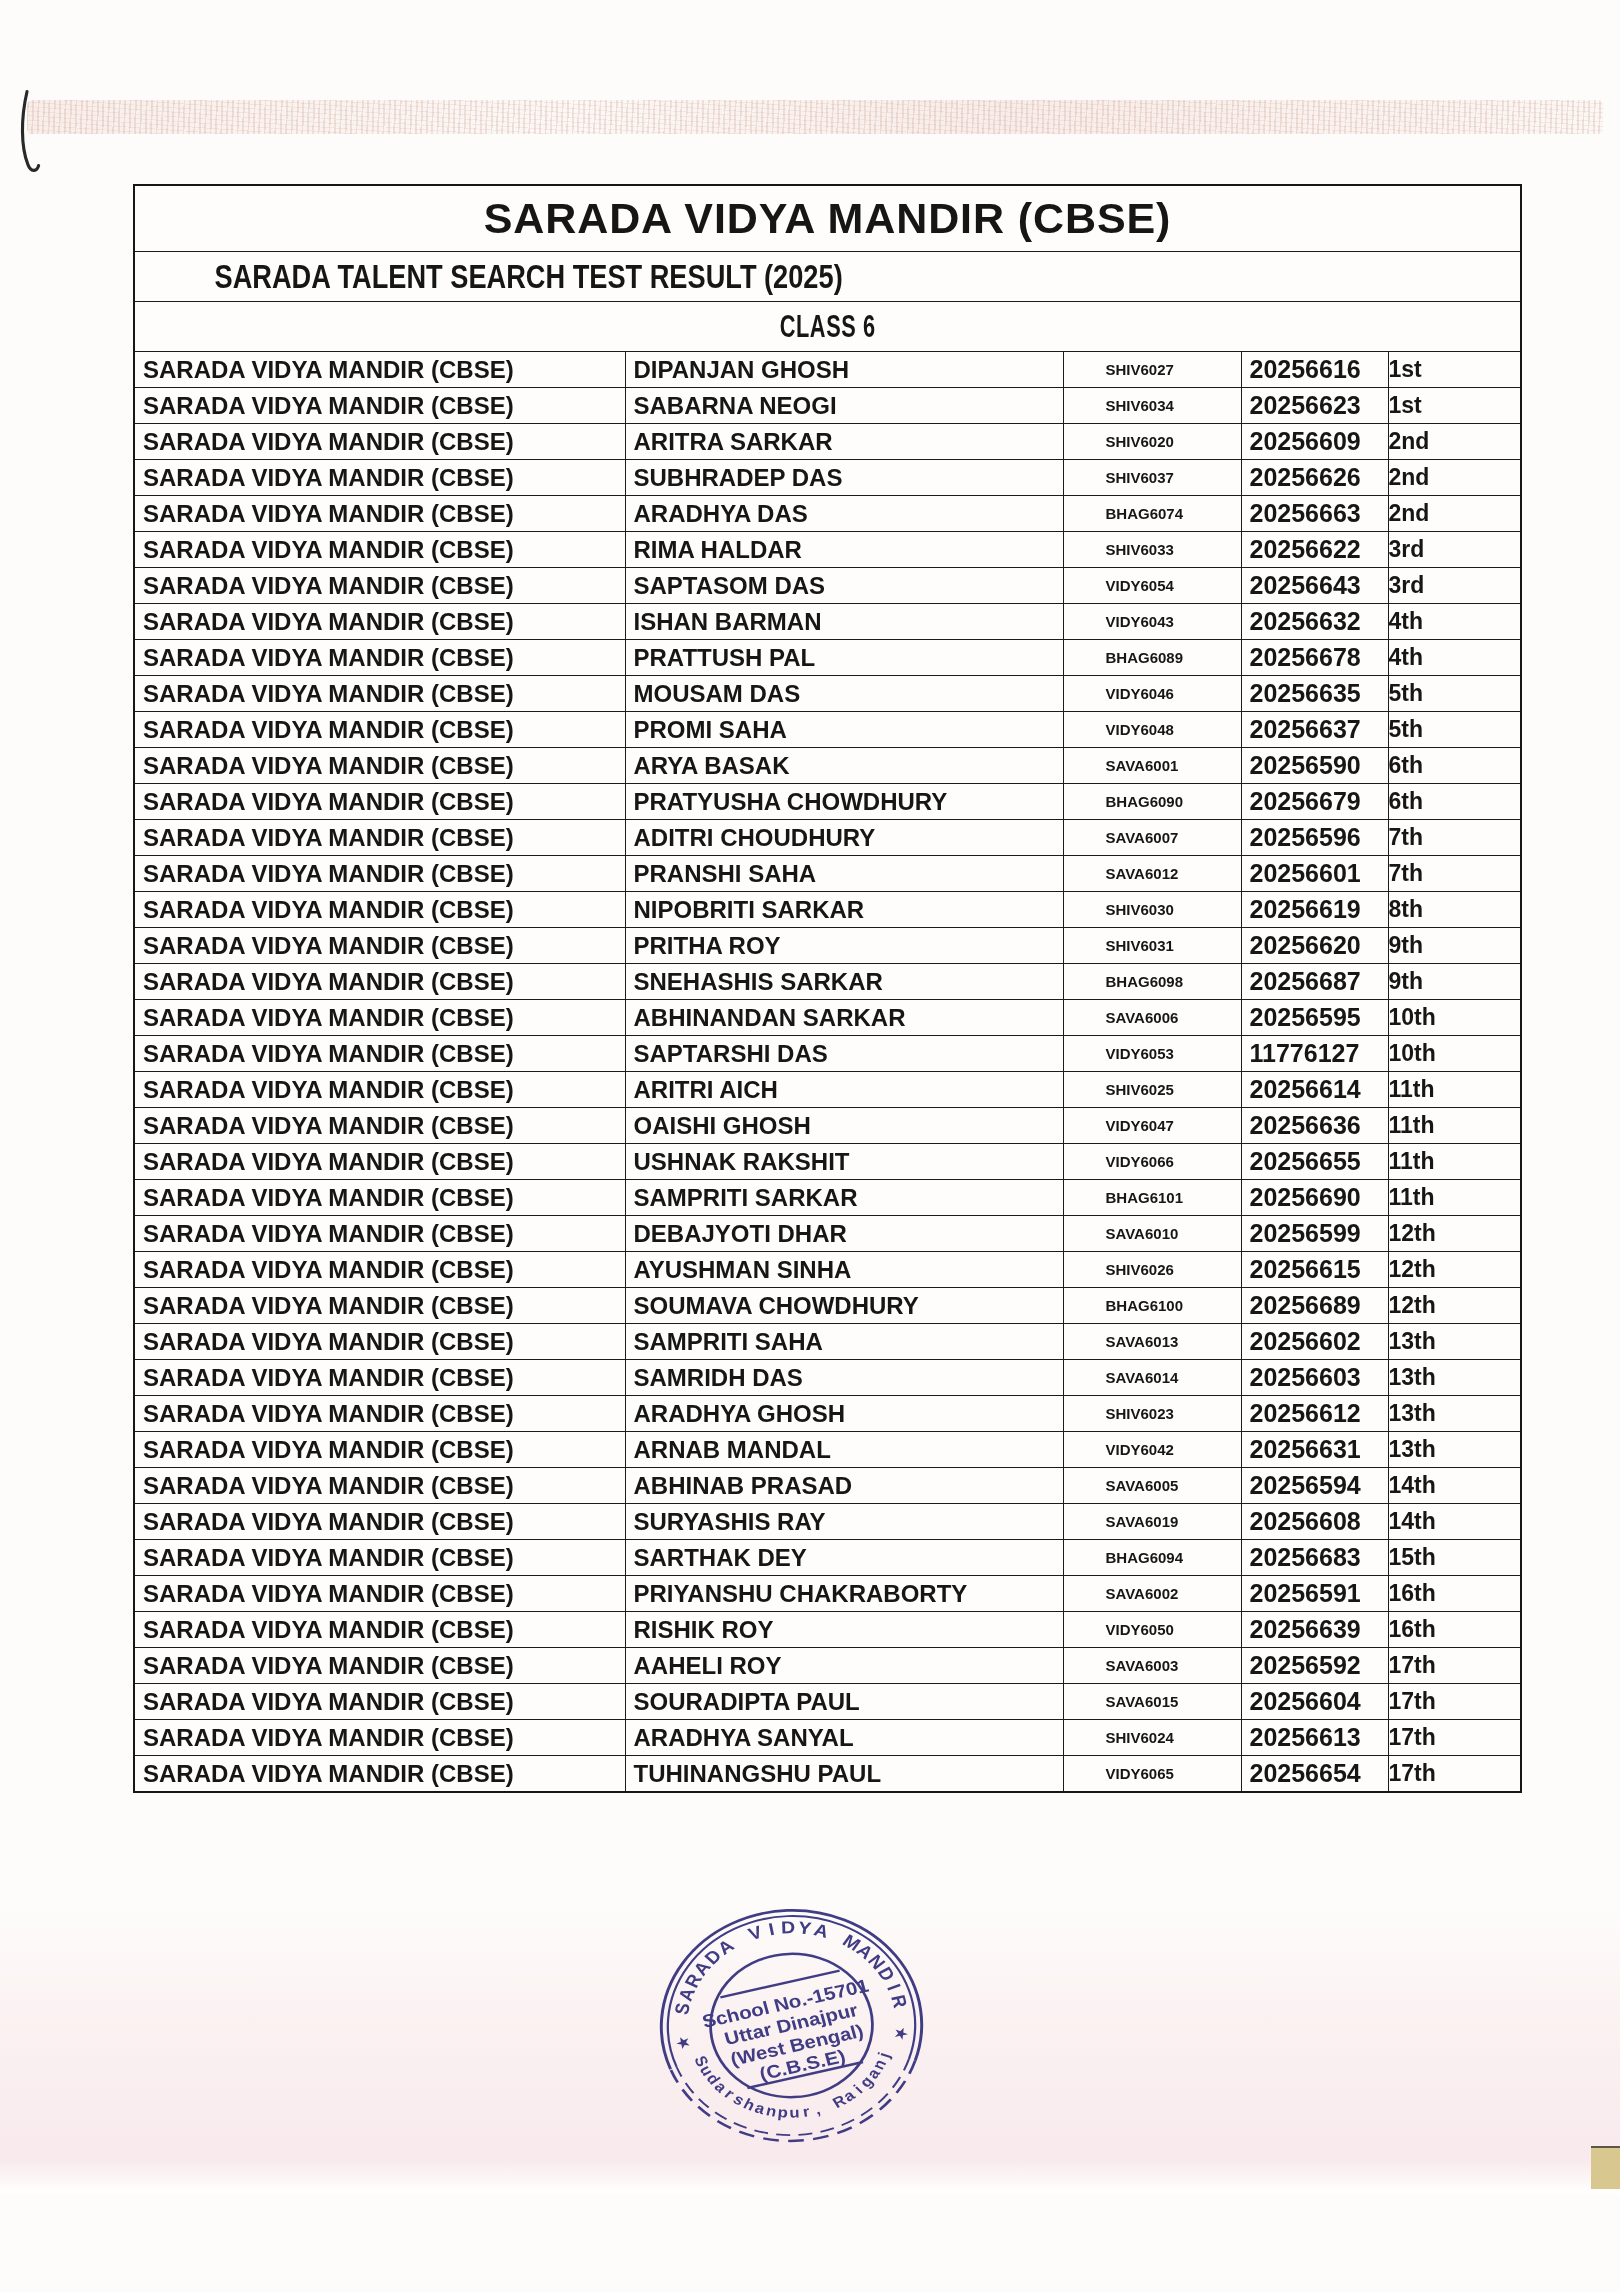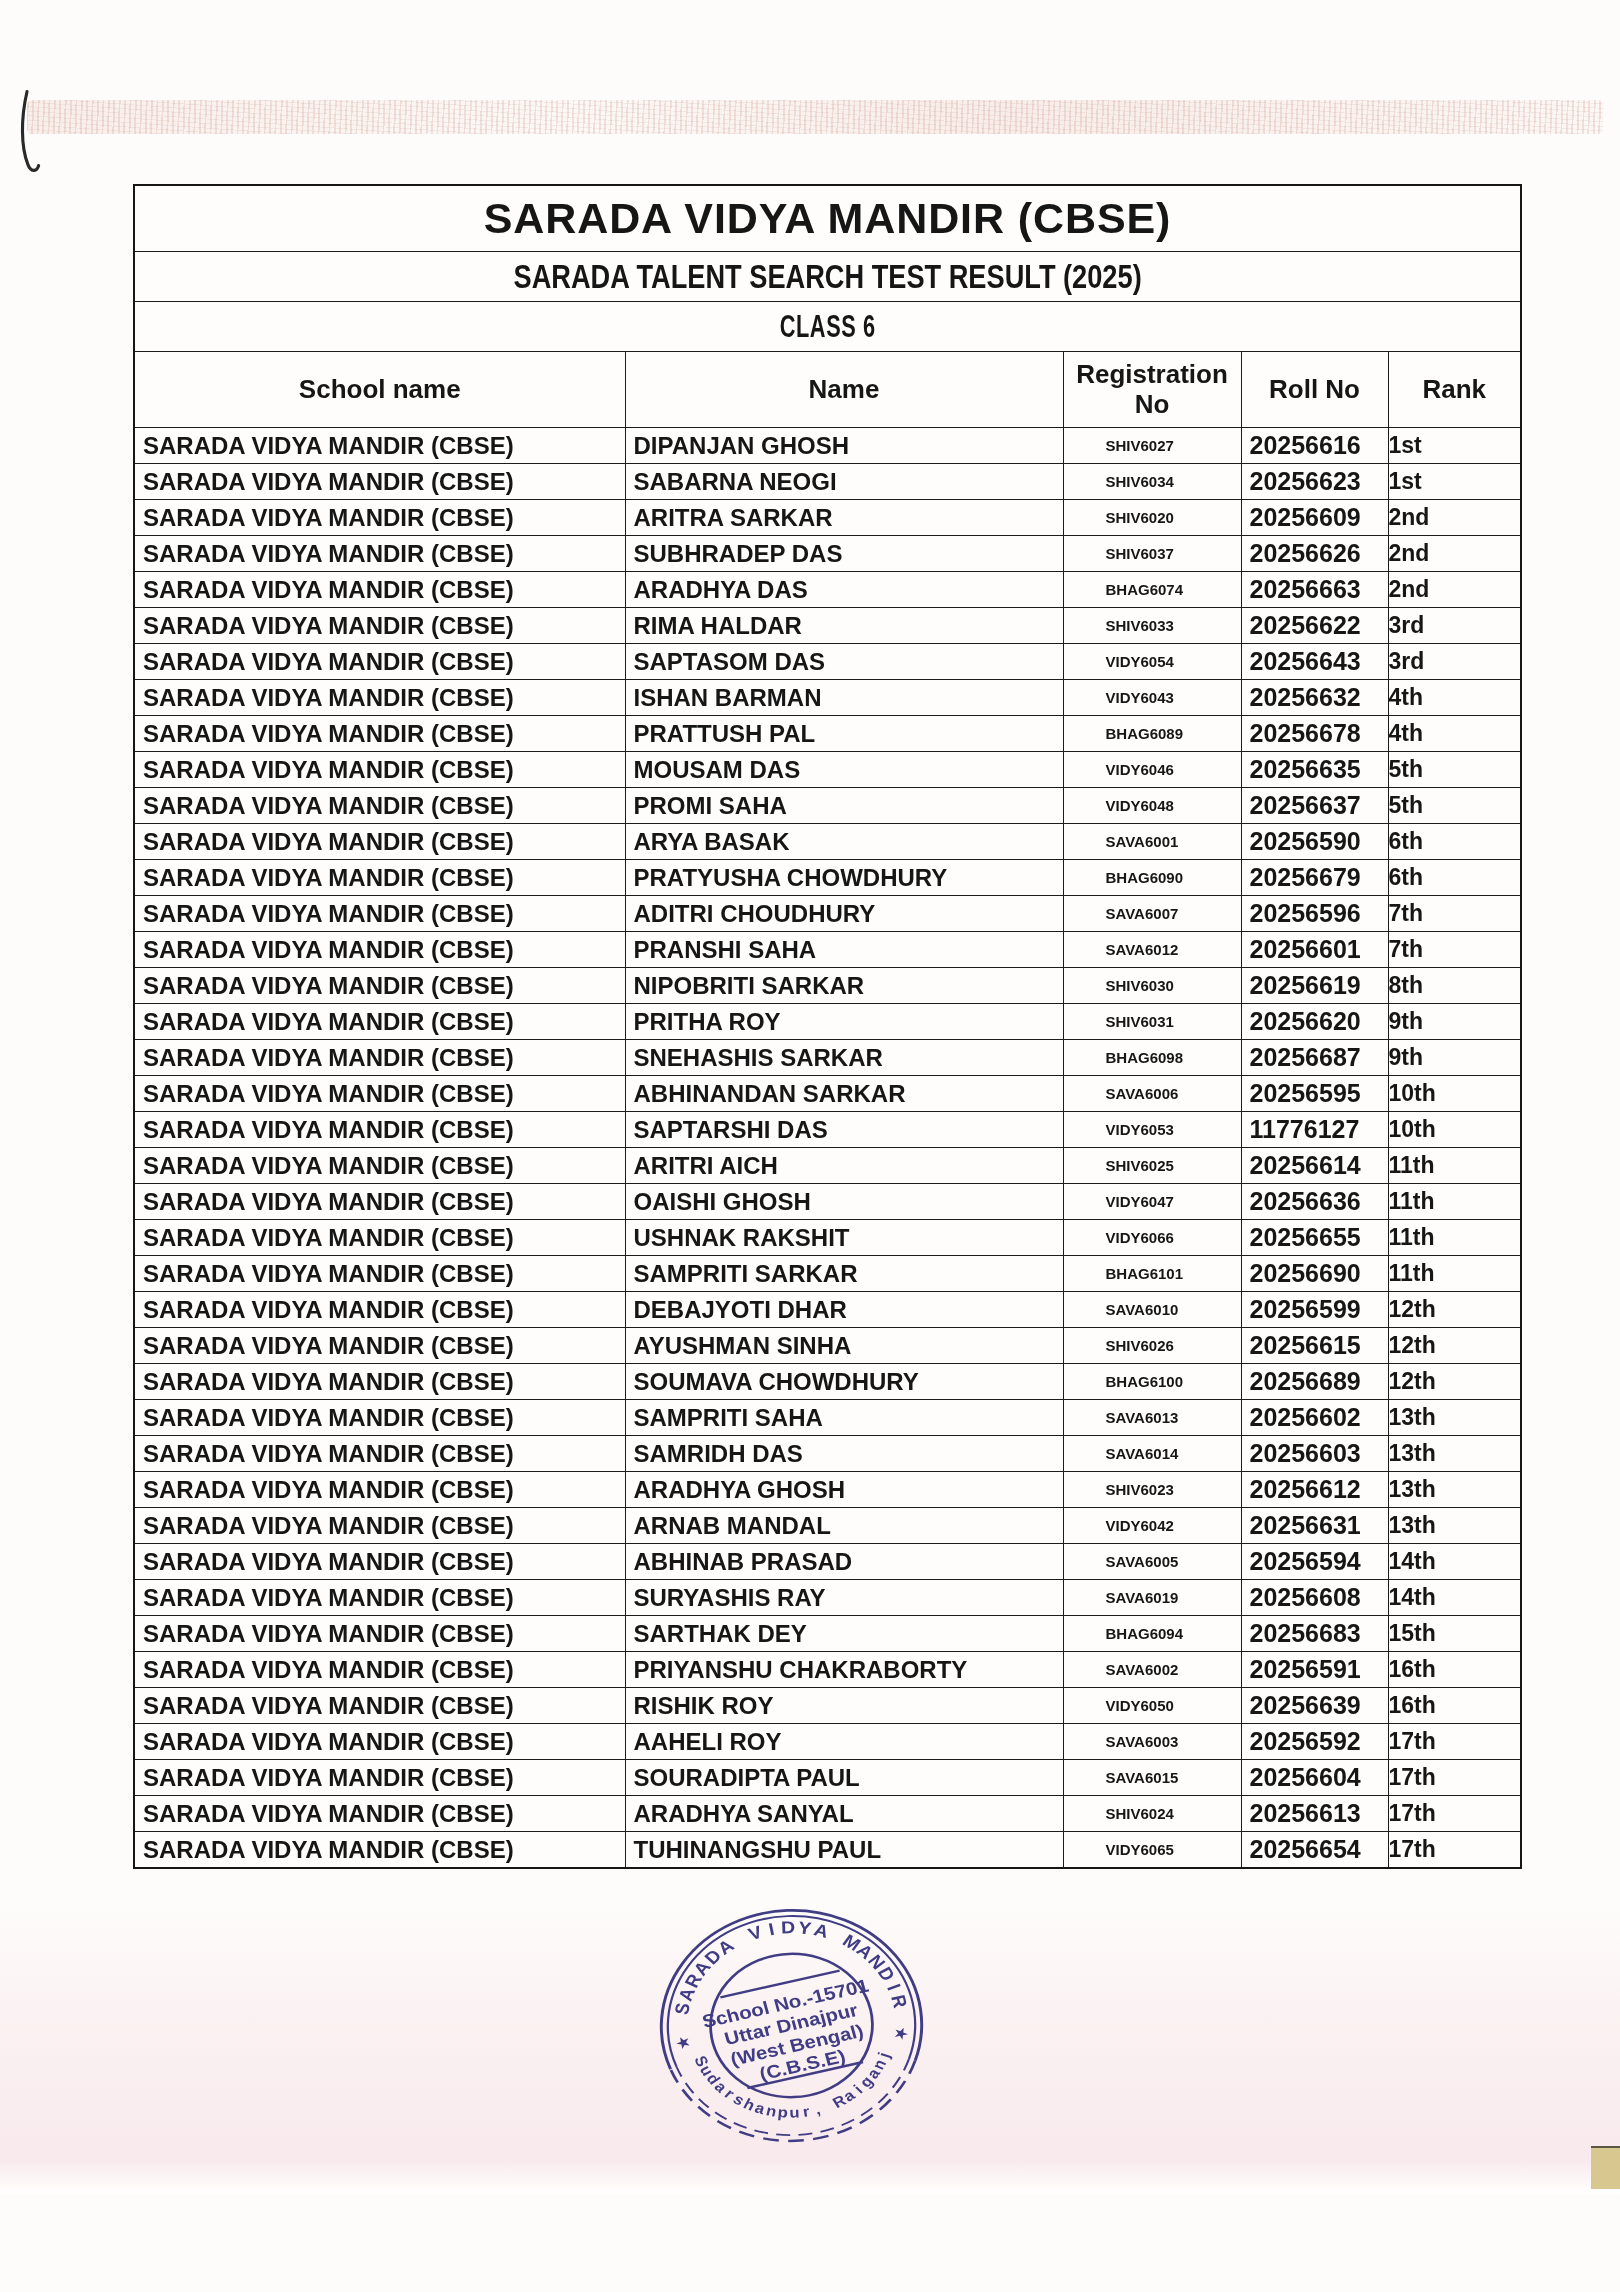--- a/index.html
+++ b/index.html
@@ -42,21 +42,21 @@
   table.doc th, table.doc td{
     border:1.8px solid #1c1c1c;
     font-weight:700;color:#161616;
     overflow:hidden;white-space:nowrap;
   }
   table.doc{border:2.7px solid #161616;}
   tr.title-row th{
     height:63px;font-size:43px;letter-spacing:0.9px;text-align:center;
     vertical-align:middle;
   }
-  tr.subtitle-row th{height:47px;text-align:center;vertical-align:middle;}
+  tr.subtitle-row th{height:47px;text-align:left;vertical-align:middle;}
   tr.subtitle-row th span{
     display:inline-block;font-size:34px;transform:scaleX(.8);letter-spacing:0;
   }
   tr.class-row th{height:47px;text-align:center;vertical-align:middle;margin-left:12px;}
   tr.class-row th span{
     display:inline-block;font-size:32px;transform:scaleX(.68);letter-spacing:0.9px;
   }
   tr.head-row th{
     height:73px;font-size:26px;text-align:center;vertical-align:middle;
     white-space:normal;line-height:1.15;
@@ -97,27 +97,20 @@
   </colgroup>
   <thead>
     <tr class="title-row">
       <th colspan="5">SARADA VIDYA MANDIR (CBSE)</th>
     </tr>
     <tr class="subtitle-row">
       <th colspan="5"><span>SARADA TALENT SEARCH TEST RESULT (2025)</span></th>
     </tr>
     <tr class="class-row">
       <th colspan="5"><span>CLASS 6</span></th>
-    </tr>
-    <tr class="head-row">
-      <th>School name</th>
-      <th>Name</th>
-      <th>Registration No</th>
-      <th>Roll No</th>
-      <th>Rank</th>
     </tr>
   </thead>
   <tbody>
       <tr>
         <td class="col-school">SARADA VIDYA MANDIR (CBSE)</td>
         <td class="col-name">DIPANJAN GHOSH</td>
         <td class="col-reg">SHIV6027</td>
         <td class="col-roll">20256616</td>
         <td class="col-rank">1st</td>
       </tr>

